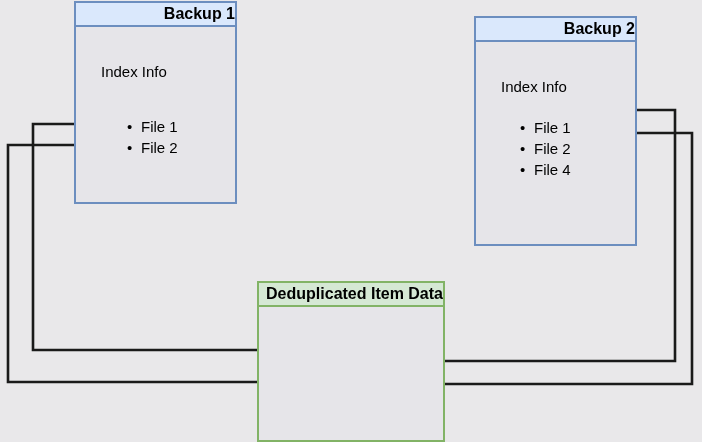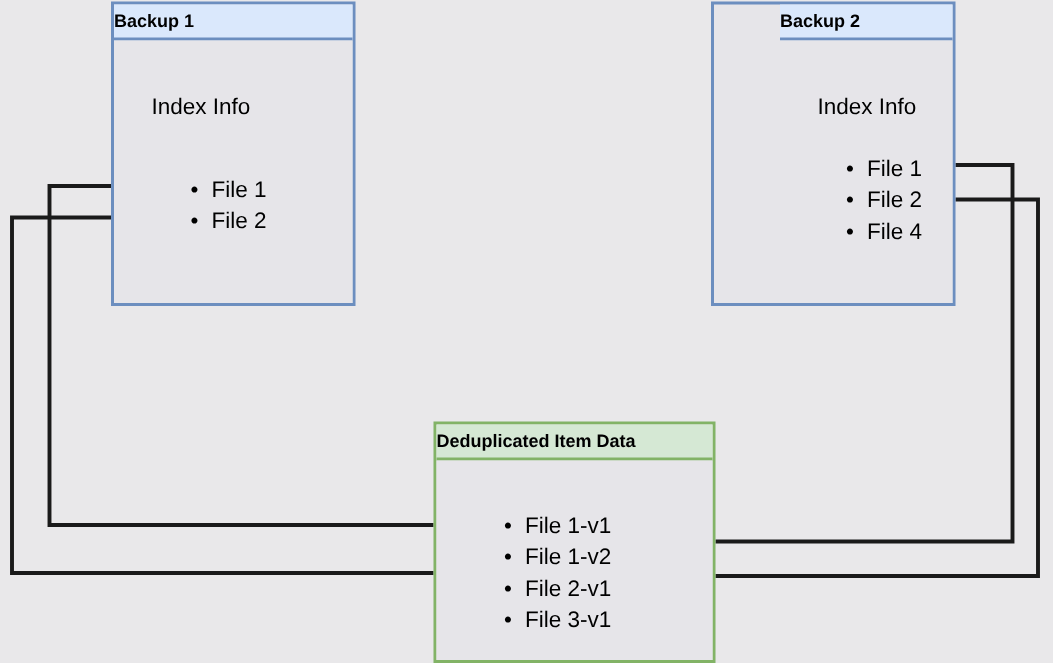--- a/index.html
+++ b/index.html
@@ -23,41 +23,41 @@
   .node {
     position: absolute;
     box-sizing: border-box;
     border: 2px solid;
     background: #e6e5e9;
   }
   .node .node-header {
     box-sizing: border-box;
     height: 24px;
     line-height: 22px;
-    text-align: left;
-    font-size: 12px;
+    text-align: right;
+    font-size: 16px;
     font-weight: bold;
     color: #000;
     border-bottom: 2px solid;
   }
   .node .node-body {
     position: relative;
     box-sizing: border-box;
     height: calc(100% - 24px);
     text-decoration: underline;
   }
   
   .node.blue { border-color: #6c8ebf; }
   .node.blue .node-header {
     background: #dae8fc;
     border-bottom-color: #6c8ebf;
   }
   .node.blue .node-body { background: #e6e5e9; }
   
-  .node.green { border-color: #82b366; margin-left: 32px; }
+  .node.green { border-color: #82b366; }
   .node.green .node-header {
     background: #d5e8d4;
     border-bottom-color: #82b366;
   }
   .node.green .node-body { background: #e6e5e9; }
 
   .section-label {
     position: absolute;
     font-size: 15px;
     color: #000;
@@ -119,37 +119,29 @@
     <div class="node-header">Backup 1</div>
     <div class="node-body">
       <div class="section-label" style="left:25px; top:36px;">Index Info</div>
       <ul class="file-list" style="left:51px; top:89px;">
         <li>File 1</li>
         <li>File 2</li>
       </ul>
     </div>
   </div>
 
-  <div class="node blue" style="left:474px; top:1px; width:163px; height:203px;padding-left:44px;">
+  <div class="node blue" style="left:474px; top:16px; width:163px; height:230px;">
     <div class="node-header">Backup 2</div>
     <div class="node-body">
       <div class="section-label" style="left:25px; top:36px;">Index Info</div>
       <ul class="file-list" style="left:44px; top:75px;">
         <li>File 1</li>
         <li>File 2</li>
         <li>File 4</li>
       </ul>
     </div>
   </div>
 
   <div class="node green" style="left:257px; top:281px; width:188px; height:161px;">
     <div class="node-header">Deduplicated Item Data</div>
-    <div class="node-body">
-      <ul class="file-list" style="left:45px; top:33px;">
-        <li>File 1-v1</li>
-        <li>File 1-v2</li>
-        <li>File 2-v1</li>
-        <li>File 3-v1</li>
-      </ul>
-    </div>
   </div>
 
 </div>
 
 </body></html>

